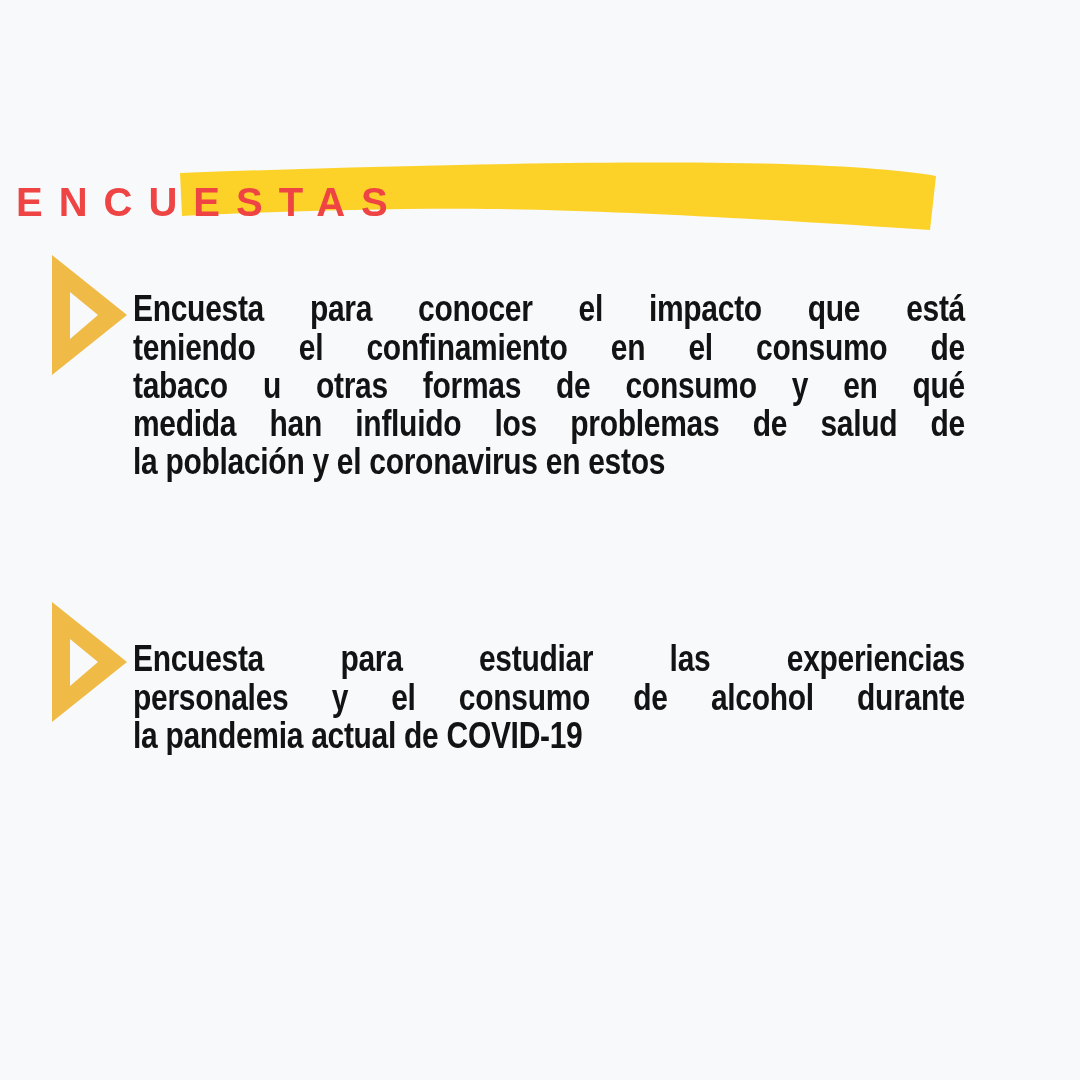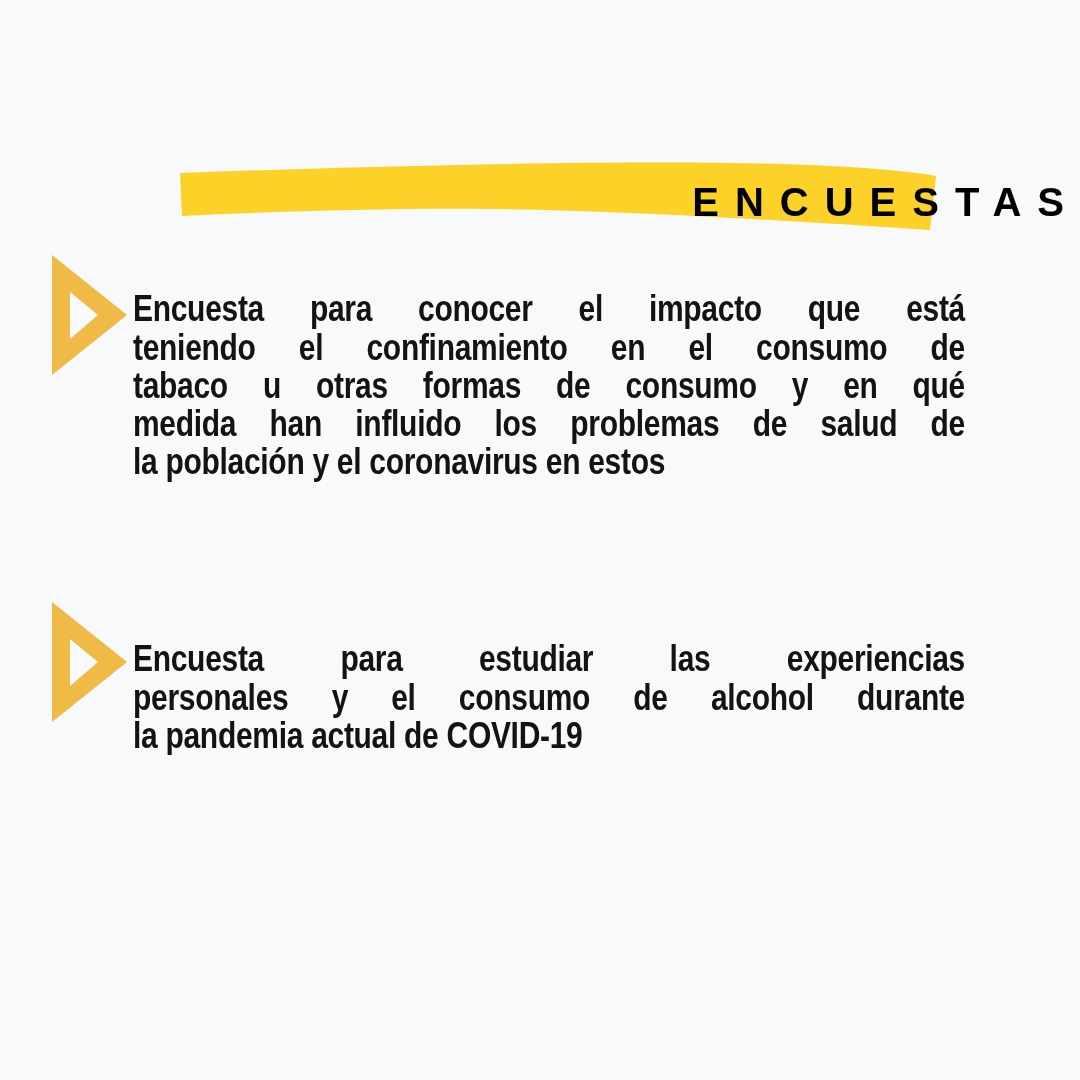--- a/index.html
+++ b/index.html
@@ -5,24 +5,24 @@
   html,body { margin:0; padding:0; background:#e9eaec; }
   .canvas {
     position:relative; width:1080px; height:1080px;
     margin:0 auto; overflow:hidden;
     background:#F8F9FB;
     font-family:"Liberation Sans", sans-serif;
   }
   .swoosh { position:absolute; left:168px; top:158px; width:770px; height:85px; }
   .title {
     position:absolute; left:0; right:0; top:155px;
-    text-align:right;
+    text-align:left;
     font-weight:700; font-size:40px; line-height:1;
     letter-spacing:0.4em; text-indent:0.4em;
-    color:#000000;
+    color:#ef4444;
   }
   .tri { position:absolute; width:75px; height:120px; }
   .tri1 { left:52px; top:255px; }
   .tri2 { left:52px; top:602px; }
   .para {
     position:absolute; left:133px; width:832px;
     transform:scale(1,1.25); transform-origin:0 0;
     font-weight:700; font-size:30px; line-height:30.5px;
     letter-spacing:-0.3px;
     color:#131313;

